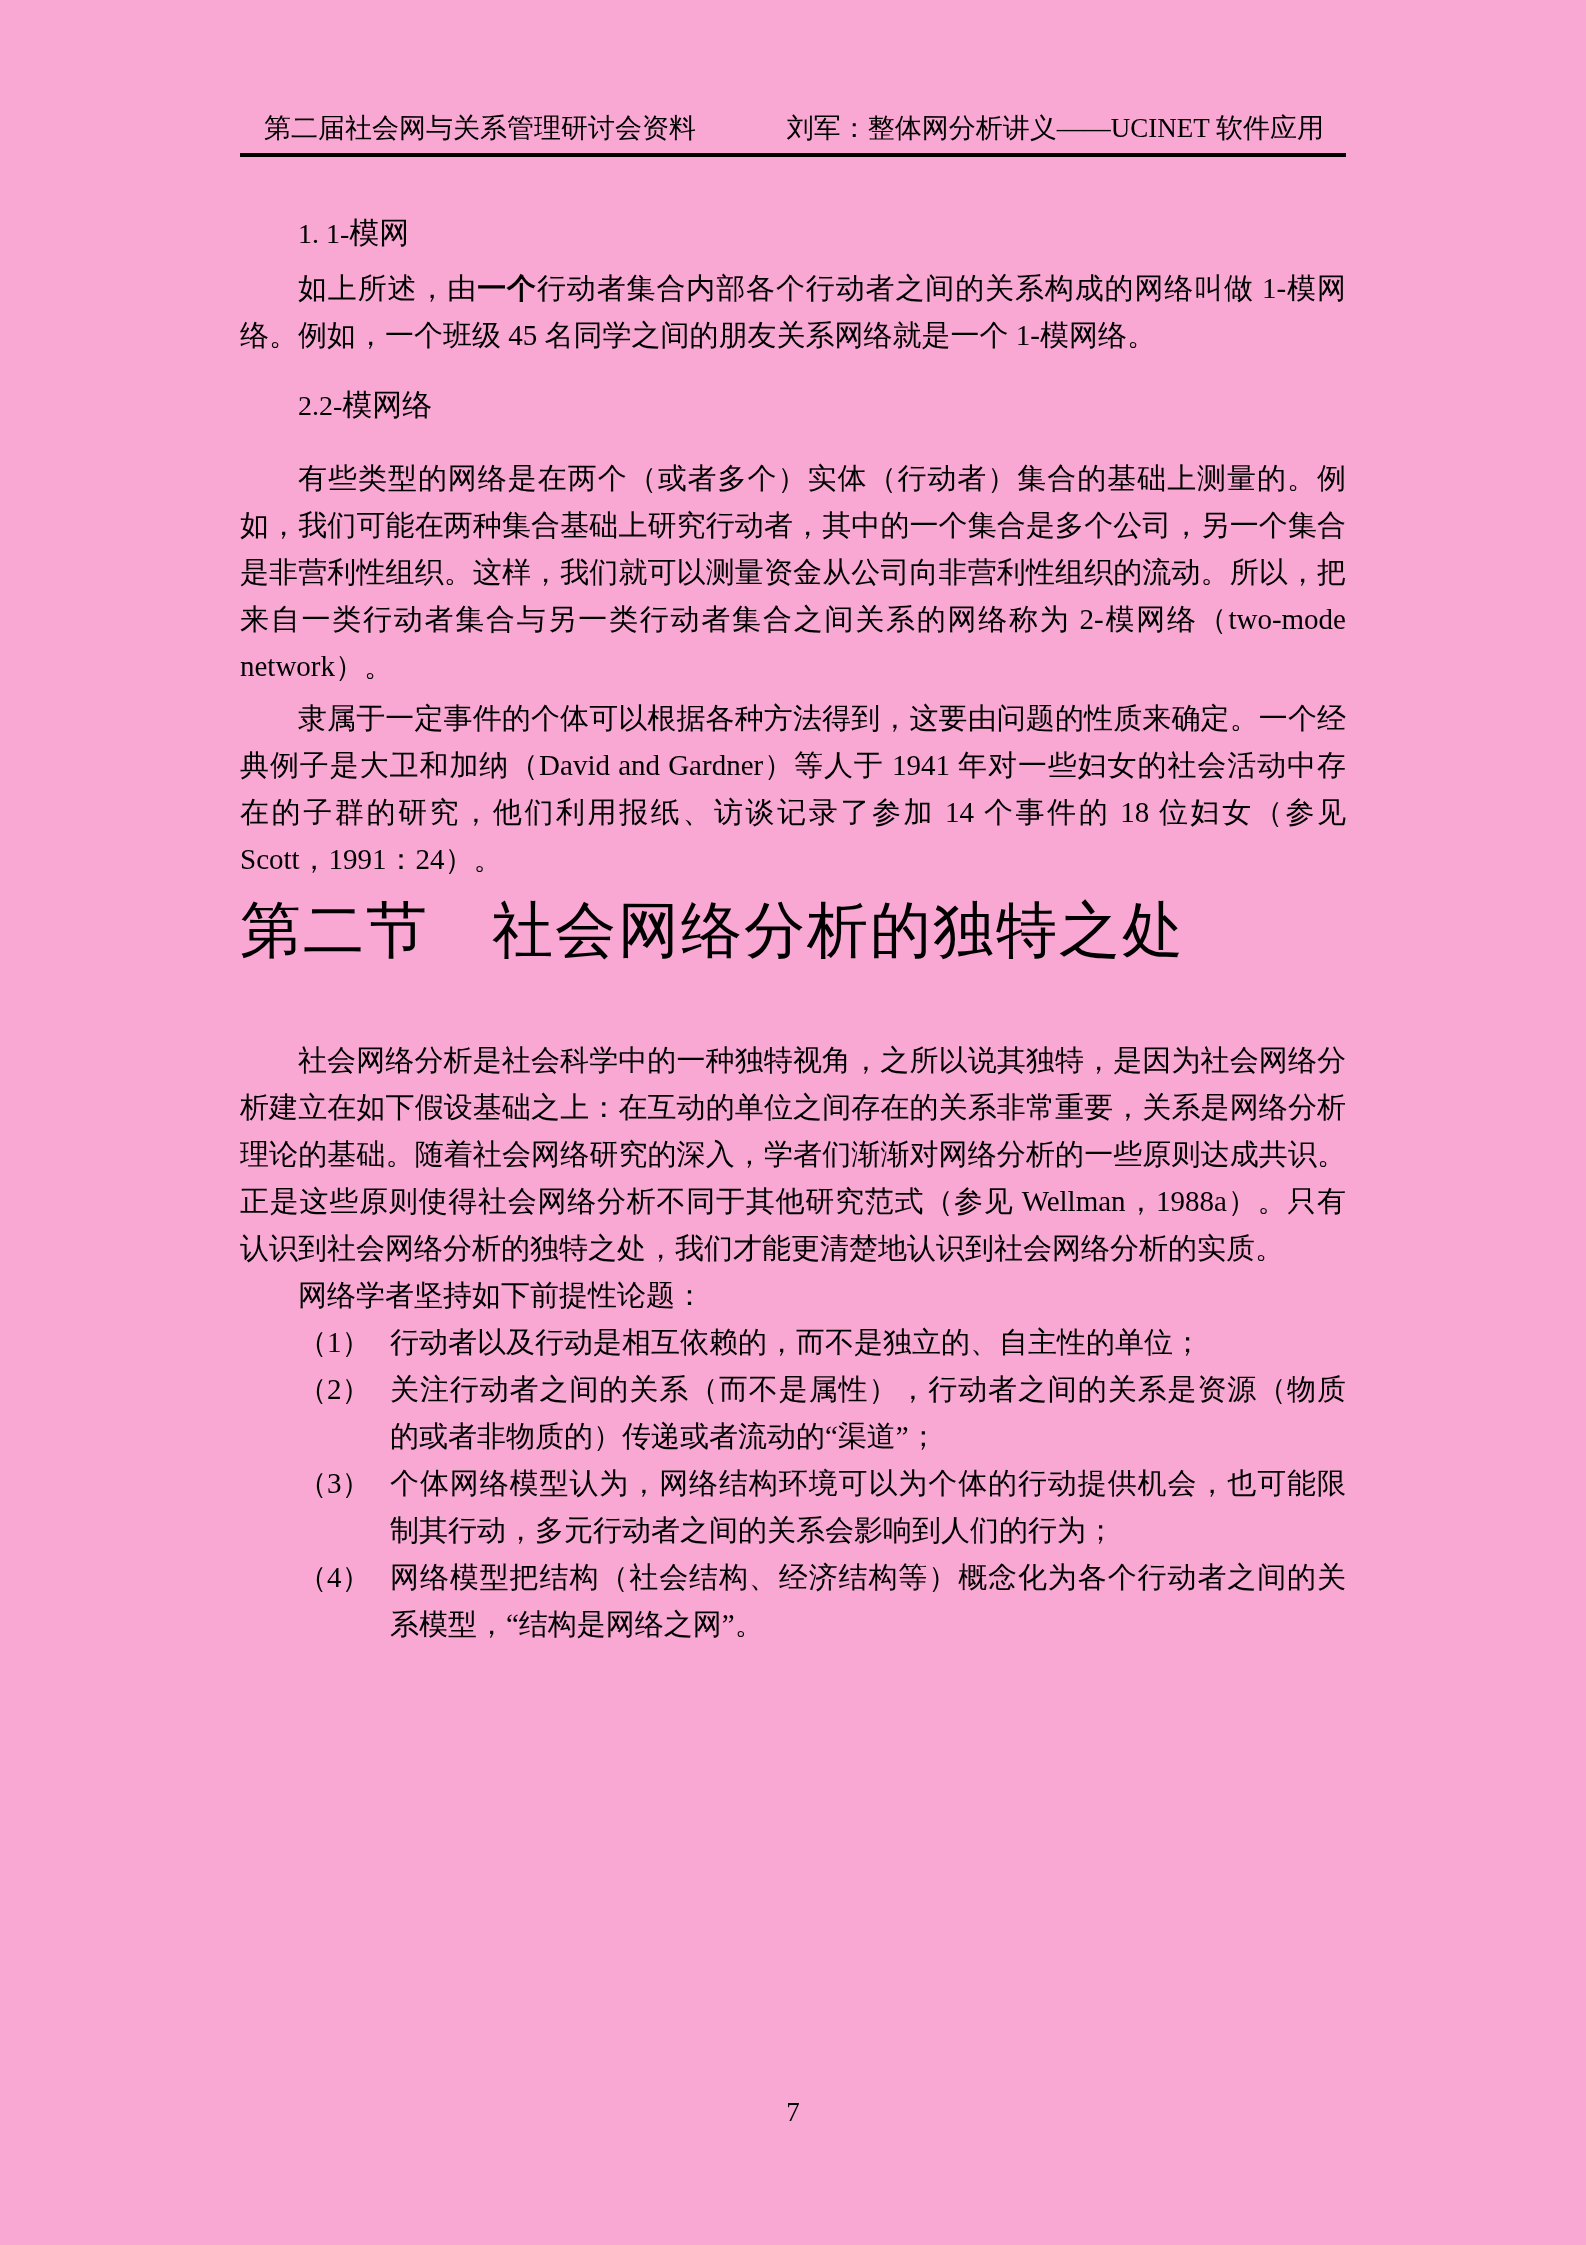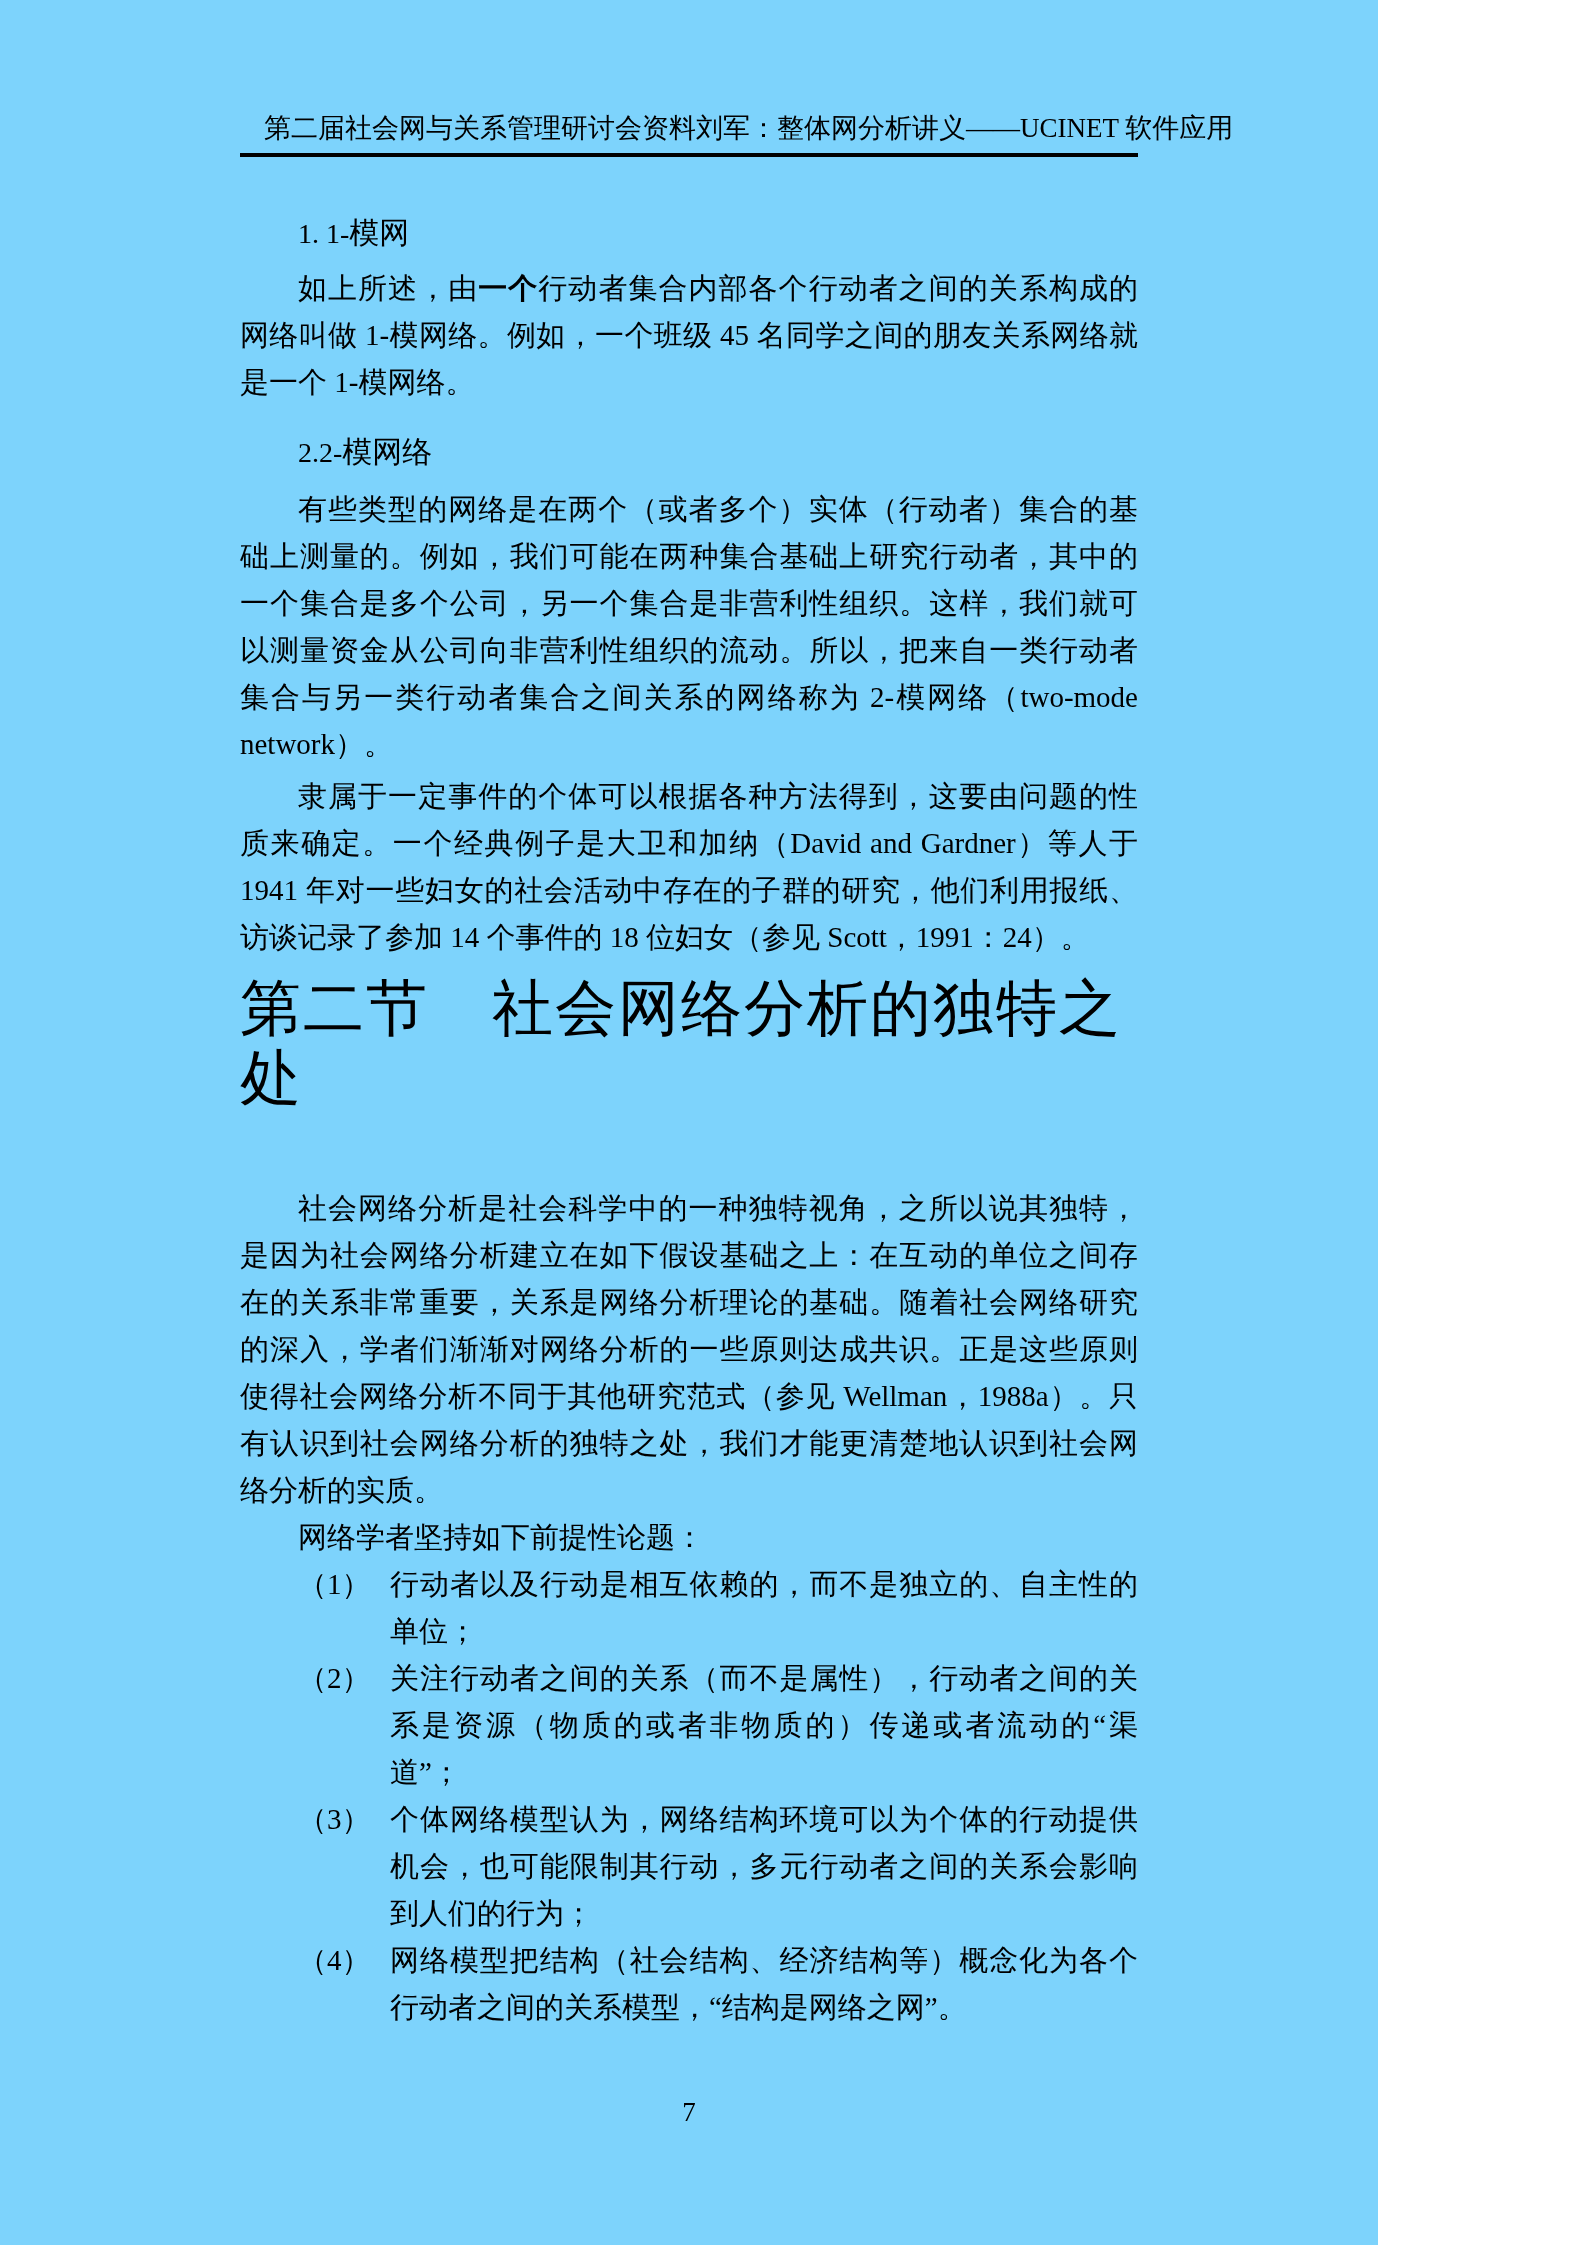--- a/index.html
+++ b/index.html
@@ -2,23 +2,23 @@
 <html lang="zh"><head>
 <meta charset="utf-8">
 <style>
   html, body {
     margin: 0;
     padding: 0;
     background: #ffffff;
   }
   .page {
     position: relative;
-    width: 1378px;
+    width: 1586px;
     height: 2245px;
-    background: #7dd3fc;
+    background: #f9a8d4;
     color: #000000;
     font-family: "Liberation Serif", "DejaVu Serif", serif;
     overflow: hidden;
   }
   .content {
     padding: 112px 240px 0 240px;
   }
   
   .doc-header-line {
     display: flex;
@@ -44,21 +44,21 @@
   }
   .sub-heading .h-num {
     font-family: Liberation Serif, serif;
     font-size: 28px;
   }
   .sub-heading .h-title {
     font-family: "Liberation Sans", "DejaVu Sans", sans-serif;
     font-weight: 400;
   }
   #heading1 { margin-top: 52px; }
-  #heading2 { margin-top: 22px; margin-bottom: 10px; }
+  #heading2 { margin-top: 22px; margin-bottom: 26px; }
   #heading3 { margin-top: 4px; }
   #heading3 .h-num { font-family: "Liberation Serif", "DejaVu Serif", serif; font-size: 30px; }
   
   .para {
     margin: 0;
     font-size: 29px;
     line-height: 47px;
     text-align: justify;
     text-indent: 58px;
   }

